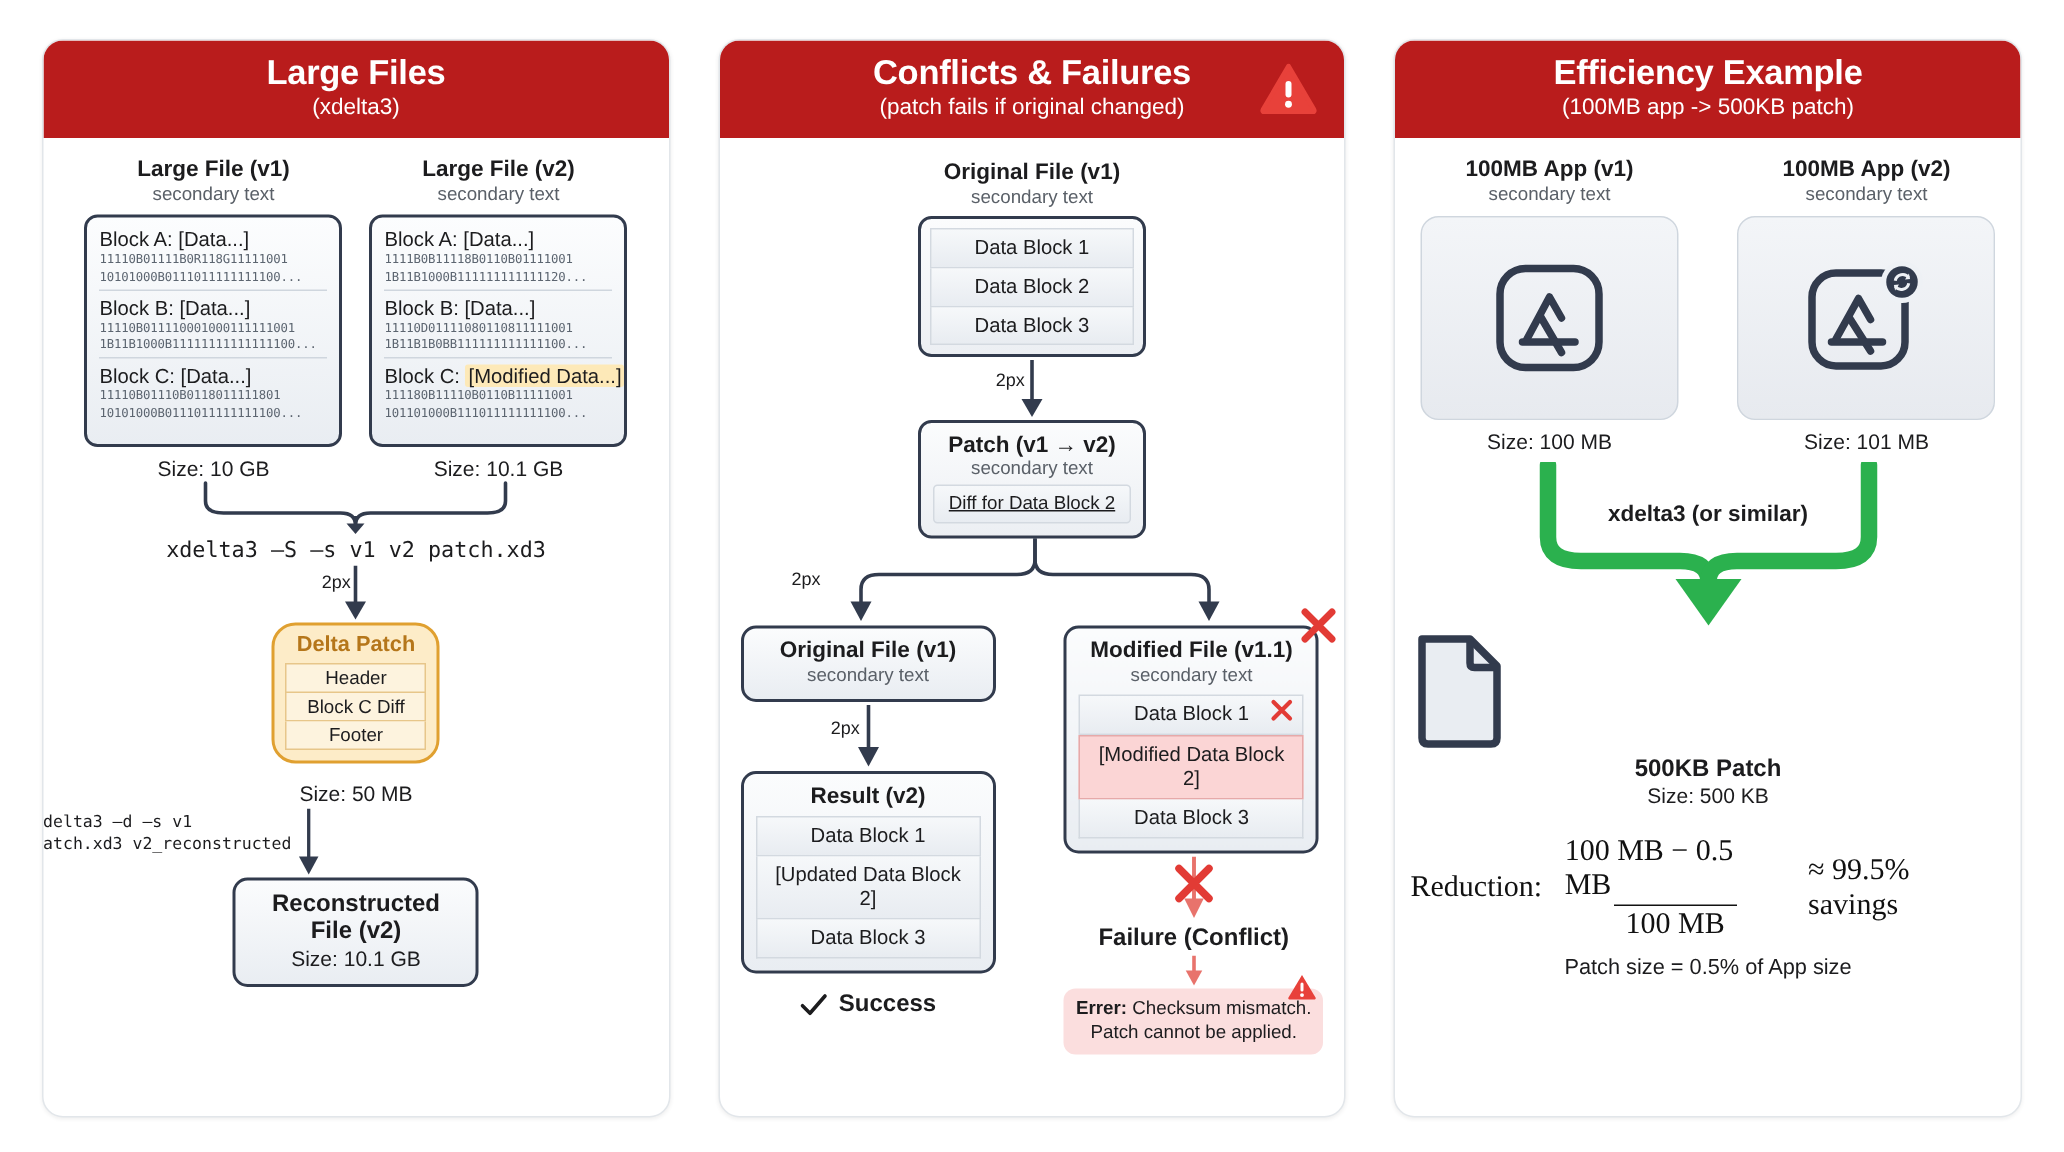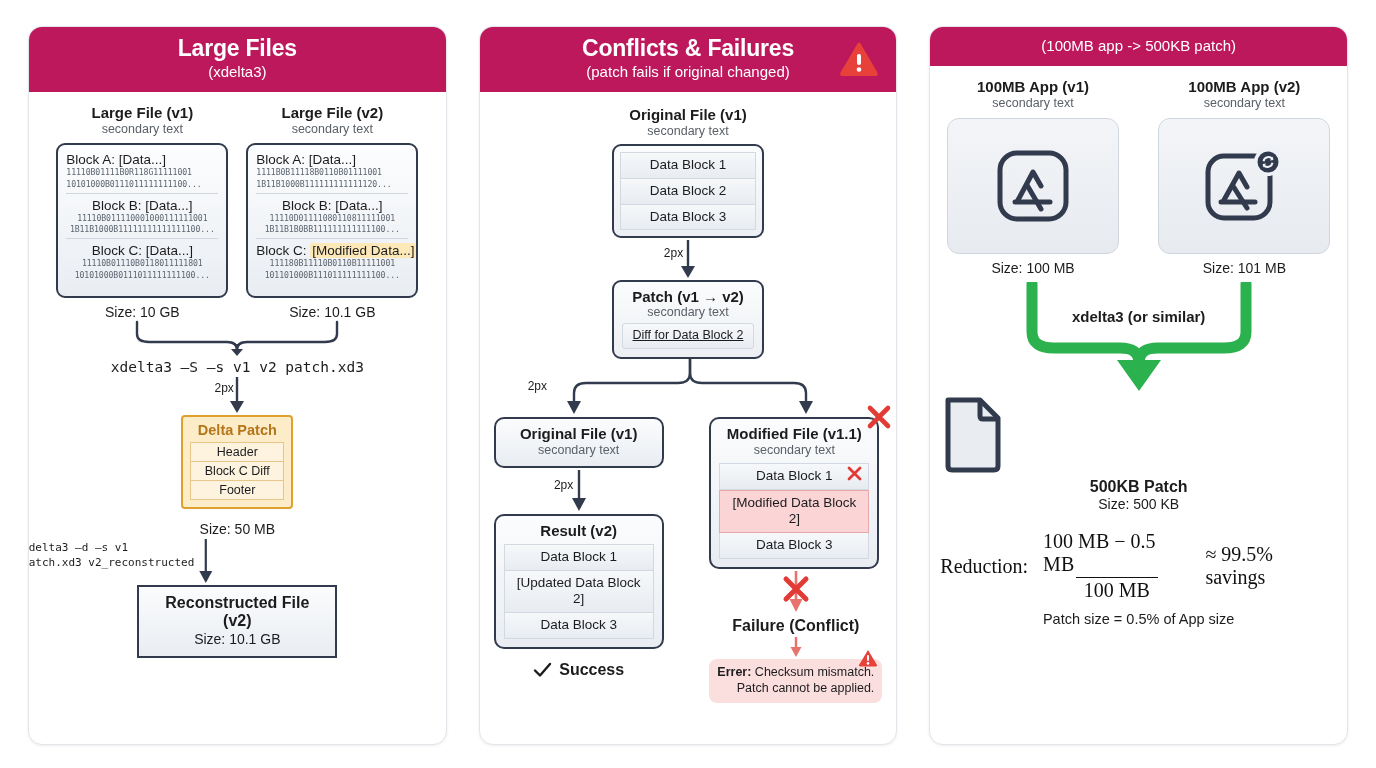--- a/index.html
+++ b/index.html
@@ -22,21 +22,21 @@
     flex: 1 1 0;
     background: #ffffff;
     border: 1px solid #e2e6ea;
     border-radius: 14px;
     box-shadow: 0 1px 3px rgba(0,0,0,0.07);
     overflow: hidden;
     display: flex;
     flex-direction: column;
   }
   .card-header {
-    background: #be185d;
+    background: #b91c1c;
     color: #ffffff;
     padding: 9px 10px 11px 10px;
     text-align: center;
     position: relative;
     flex: 0 0 auto;
   }
   .card-title {
     font-size: 23px;
     font-weight: bold;
     letter-spacing: -0.2px;
@@ -109,21 +109,21 @@
   .bigfile {
     margin-top: 6px;
     border: 2px solid #323b4d;
     border-radius: 9px;
     background: linear-gradient(180deg,#fcfdfe 0%,#e9edf2 100%);
     padding: 7px 8px 9px 8px;
     height: 155px;
     overflow: hidden;
   }
   .bf-row { padding-bottom: 2px; }
-  .bf-row + .bf-row { border-top: 1px solid #cfd6de; padding-top: 4px; text-align: center; }
+  .bf-row + .bf-row { border-top: 1px solid #cfd6de; padding-top: 4px; }
   .bf-title {
     font-size: 13.5px;
     color: #1c1c1e;
     white-space: nowrap;
   }
   .hl-amber {
     background: #fde9b8;
     border-radius: 2px;
     padding: 0 2px;
   }
@@ -159,21 +159,21 @@
   }
   .px-lbl {
     font-size: 12px;
     color: #1c1c1e;
   }
 
   .delta-patch {
     width: 112px;
     margin: 0 auto;
     border: 2px solid #e0a030;
-    border-radius: 4px;
+    border-radius: 16px;
     background: #fdecc8;
     padding: 5px 7px 7px 7px;
   }
   .dp-title {
     font-size: 14.5px;
     font-weight: bold;
     color: #b5761a;
     text-align: center;
     margin-bottom: 4px;
   }
@@ -181,24 +181,24 @@
     background: #fdf3de;
     border: 1px solid #e7c68a;
     font-size: 12.5px;
     color: #1c1c1e;
     text-align: center;
     padding: 2px 4px;
   }
   .dp-item + .dp-item { border-top: none; }
 
   .recon {
-    width: 200px;
+    width: 164px;
     margin: 0 auto;
     border: 2px solid #323b4d;
-    border-radius: 0;
+    border-radius: 10px;
     background: linear-gradient(180deg,#fbfcfd 0%,#e9edf2 100%);
     padding: 7px 10px 9px 10px;
     text-align: center;
   }
   .recon .t { font-size: 16px; font-weight: bold; color: #1c1c1e; }
   .recon .s { font-size: 14px; color: #1c1c1e; margin-top: 1px; }
 
   
   .c2-topbox { width: 152px; margin: 5px auto 0 auto; }
   .patchbox { width: 152px; margin: 0 auto; text-align: center; }
@@ -240,21 +240,21 @@
     color: #1c1c1e;
     text-align: center;
   }
   .err-box {
     background: #fbdede;
     border-radius: 8px;
     padding: 5px 8px 6px 8px;
     font-size: 12.5px;
     color: #1c1c1e;
     line-height: 1.3;
-    text-align: right;
+    text-align: center;
     position: relative;
   }
   .err-box b { font-weight: bold; }
 
   
   .apps-row {
     display: flex;
     justify-content: center;
     gap: 26px;
     margin-top: 4px;
@@ -544,20 +544,21 @@
             <div>Patch cannot be applied.</div>
           </div>
         </div>
       </div>
 
     </div>
   </section>
 
   <section class="card">
     <div class="card-header">
+      <div class="card-title">Efficiency Example</div>
       <div class="card-subtitle">(100MB app -&gt; 500KB patch)</div>
     </div>
     <div class="card-body">
 
       <div class="apps-row">
         <div class="app-col">
           <div class="lbl-main">100MB App (v1)</div>
           <div class="lbl-sec">secondary text</div>
           <div class="app-tile">
             <span>

